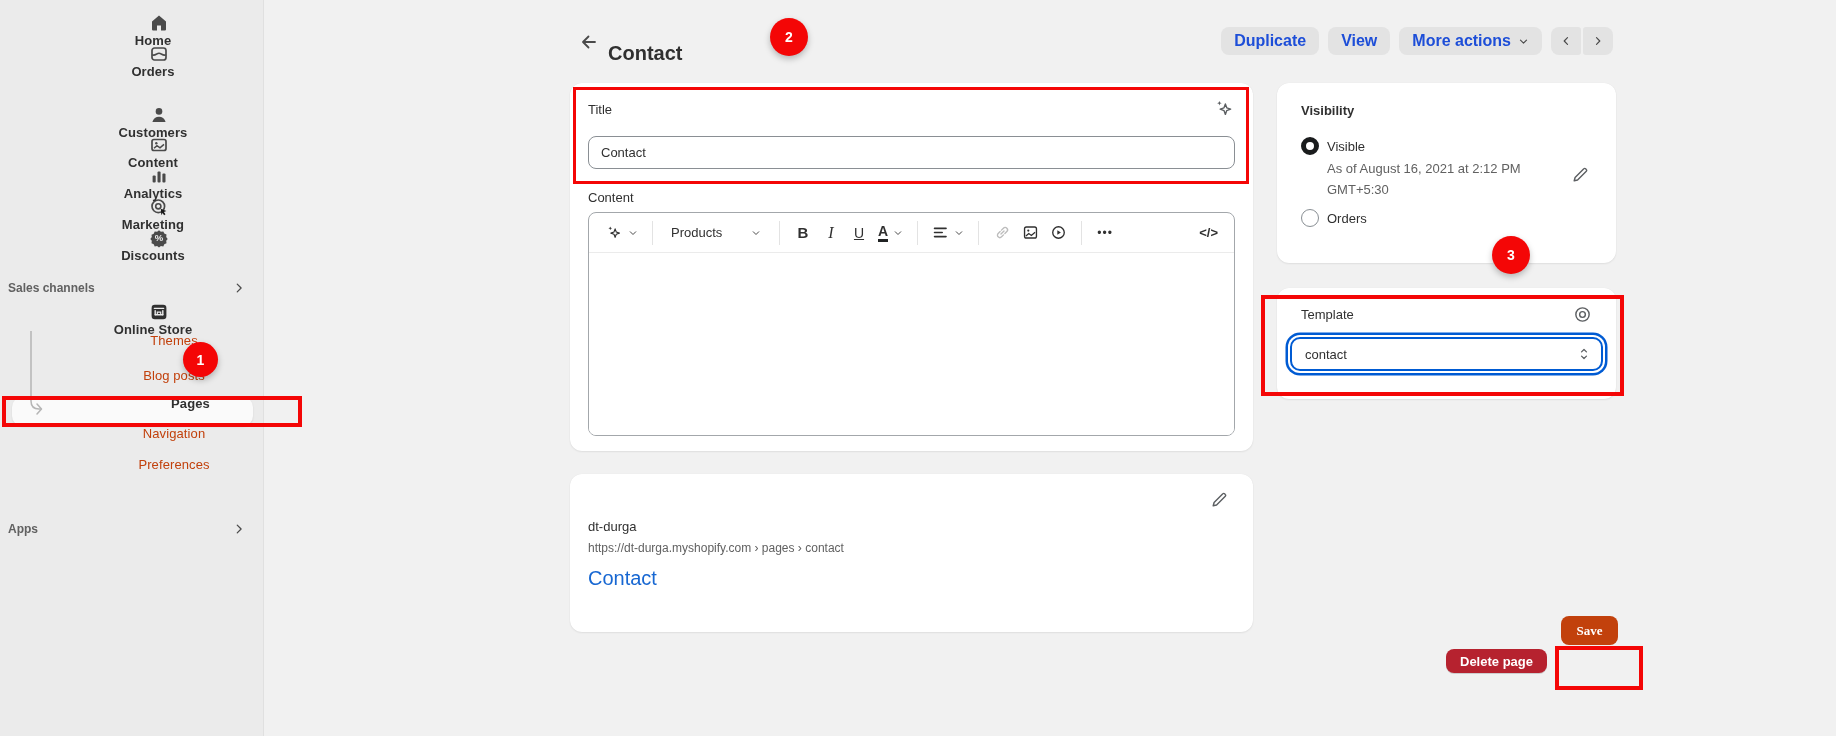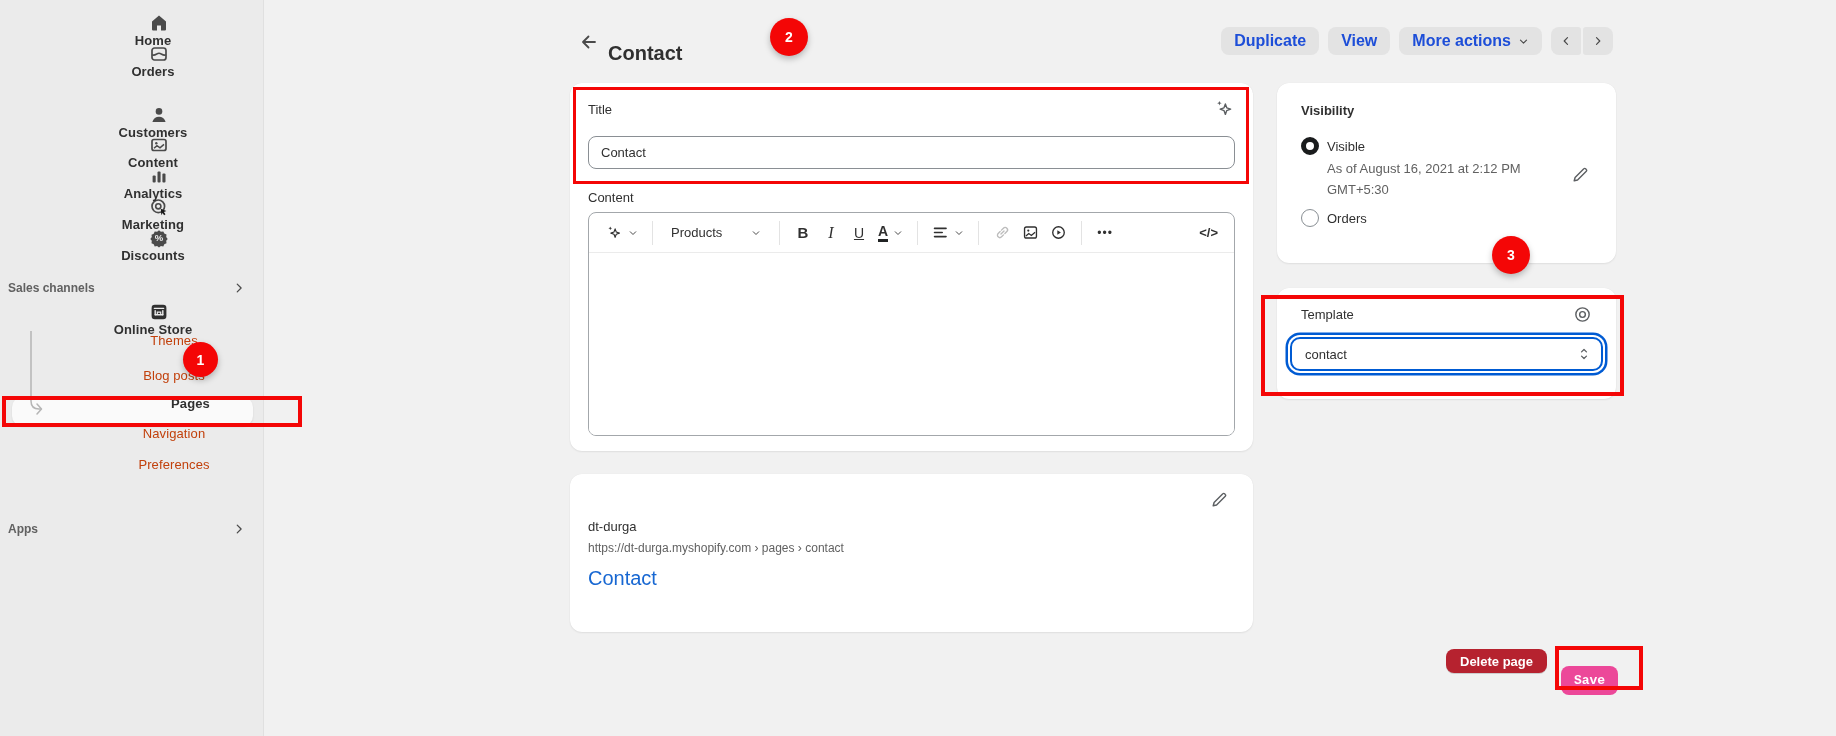--- a/index.html
+++ b/index.html
@@ -94,22 +94,22 @@
   .seo-edit { position:absolute; right:24px; top:16px; cursor:pointer; }
   .seo-site { margin-top:27px; font-size:13px; color:#303030; }
   .seo-url  { margin-top:7px; font-size:12px; color:#616161; }
   .seo-link { margin-top:12px; font-size:20px; color:#1767d2; cursor:pointer; }
 
   
   .btn-delete { position:absolute; left:1446px; top:649px; height:24px; background:#b6222f;
                 border:none; border-radius:8px; padding:0 14px; font-family:inherit;
                 font-size:13px; font-weight:700; color:#fff; cursor:pointer;
                 box-shadow:0 1px 0 rgba(0,0,0,.15); }
-  .btn-save { position:absolute; left:1561px; top:666px; height:29px; width:57px; background:#ec4899;
-              border:none; border-radius:8px; font-family:Liberation Mono, monospace;
+  .btn-save { position:absolute; left:1561px; top:616px; height:29px; width:57px; background:#c2410c;
+              border:none; border-radius:8px; font-family:Liberation Serif, serif;
               font-size:13px; font-weight:700; color:#fff; cursor:default; }
 
   
   .ann-rect { position:absolute; border:4px solid #f40606; z-index:40; pointer-events:none; }
   .ann-rect.thin { border-width:3px; }
   .ann-circle { position:absolute; border-radius:50%; background:#f40606; color:#fff;
                 display:flex; align-items:center; justify-content:center;
                 font-size:14px; font-weight:700; z-index:41;
                 box-shadow:0 3px 6px rgba(0,0,0,.25); }
 </style>

